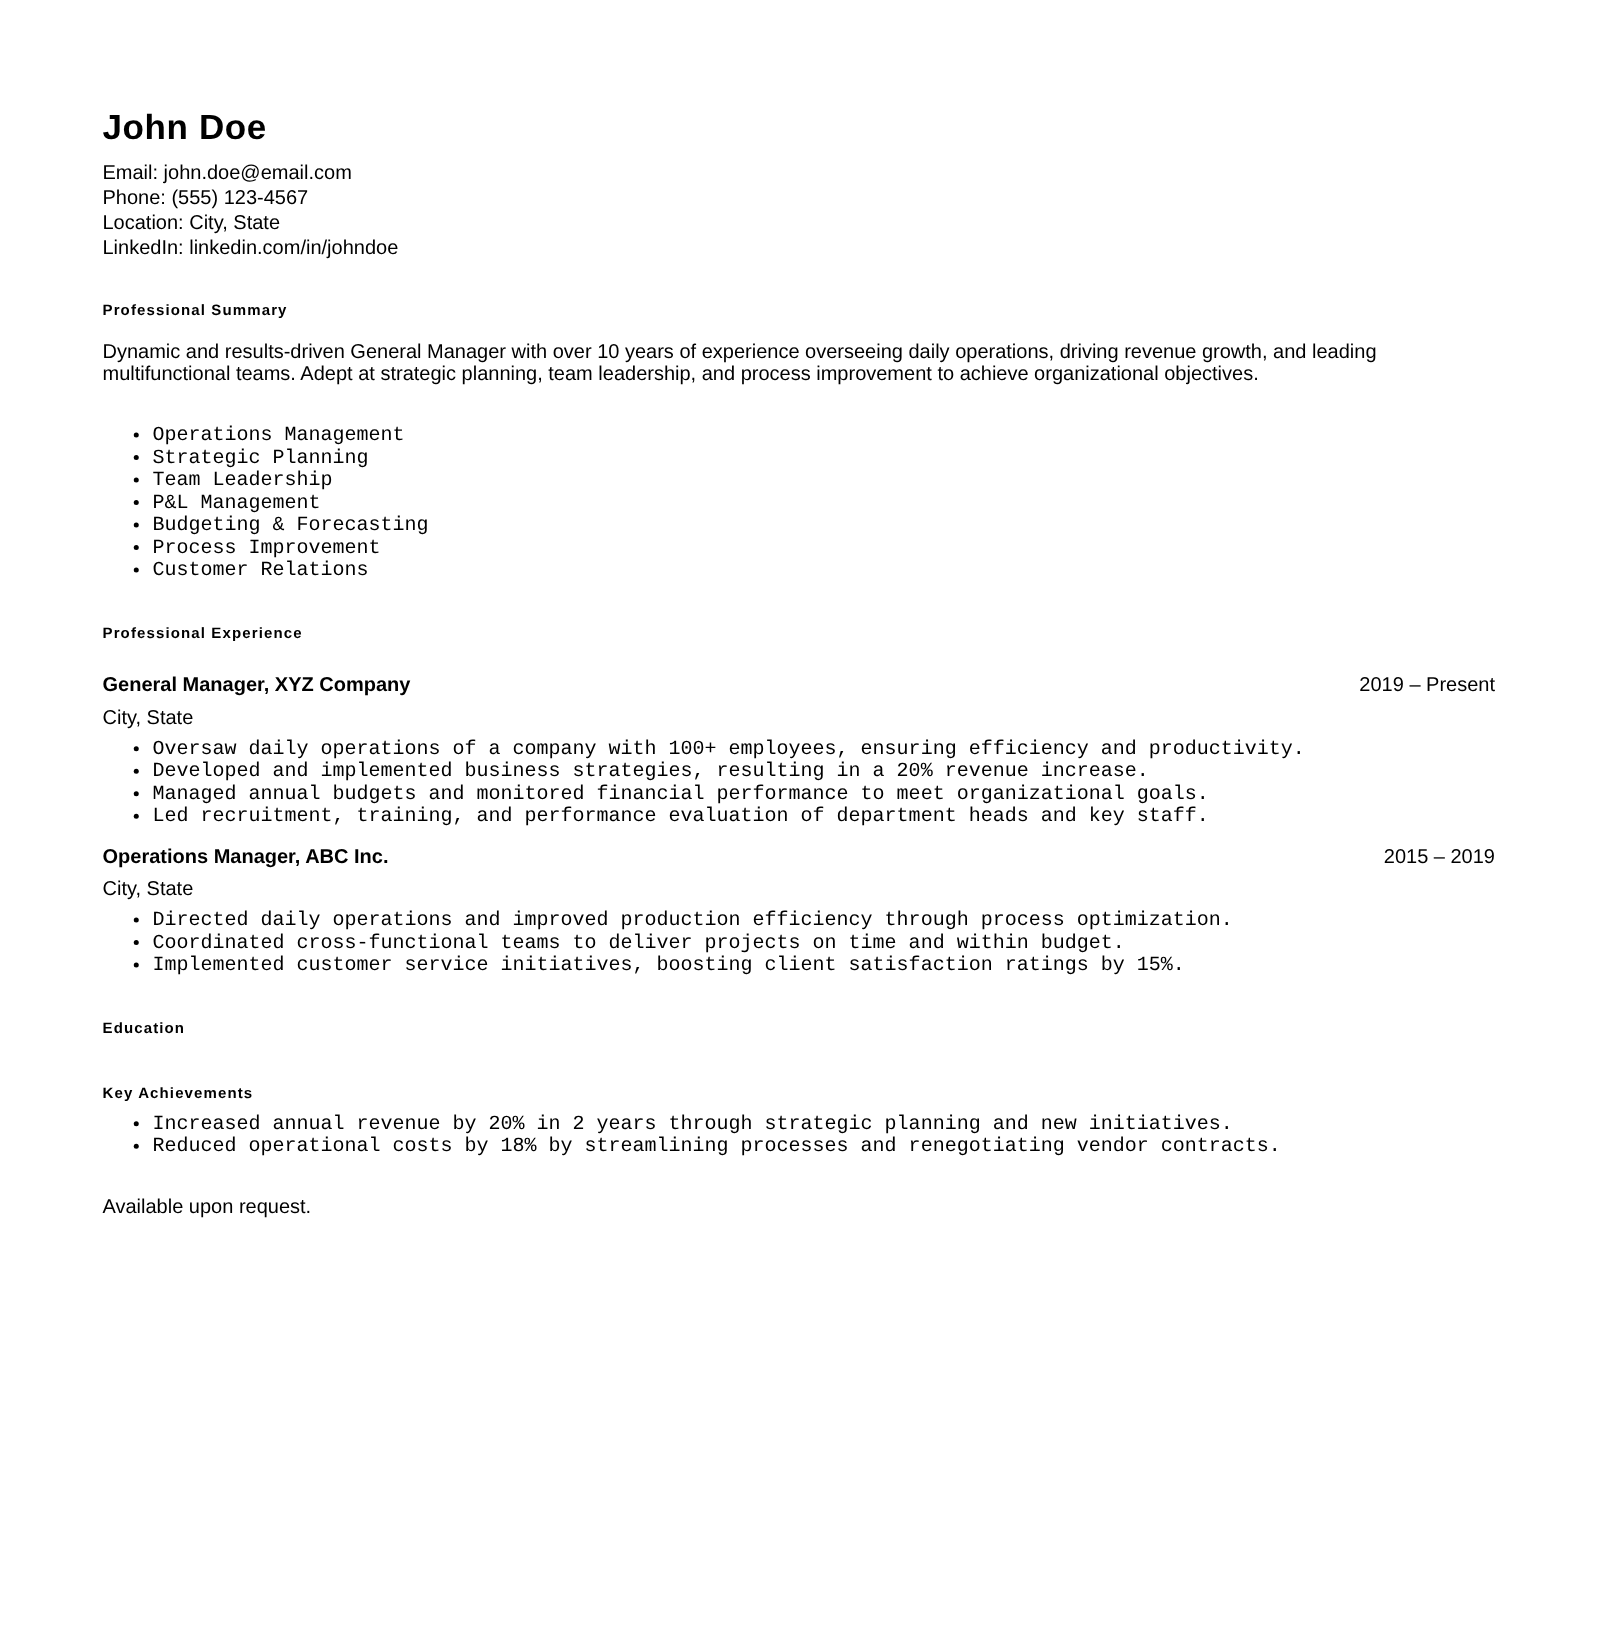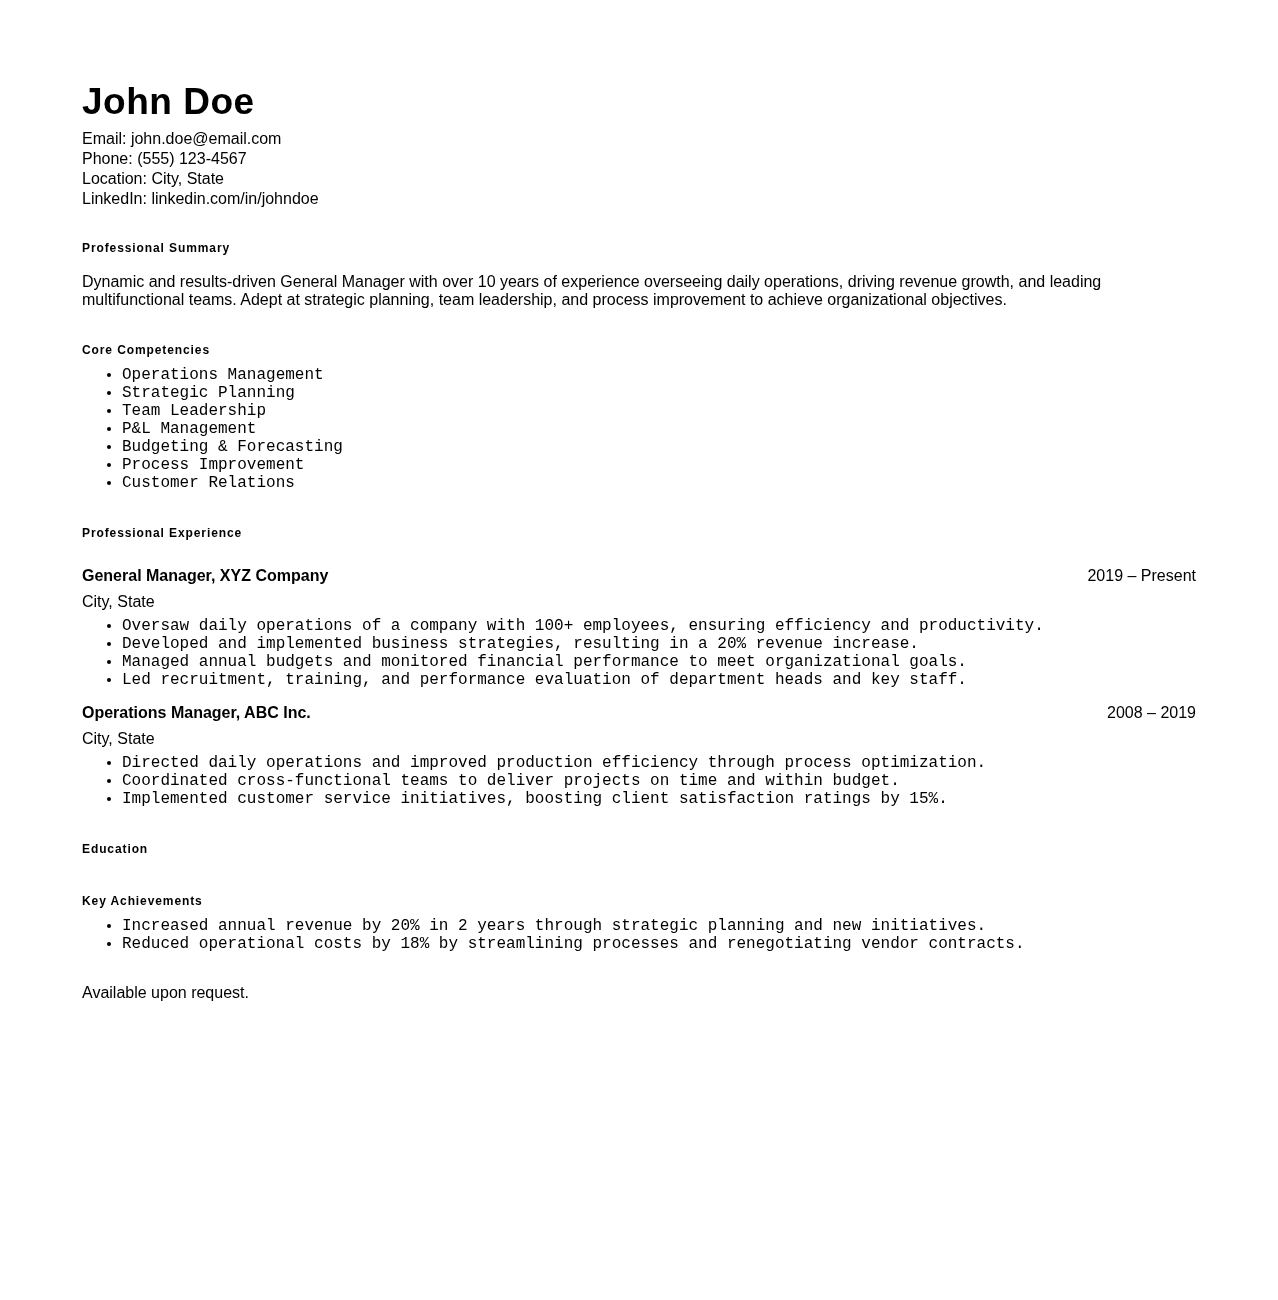--- a/index.html
+++ b/index.html
@@ -2,21 +2,21 @@
 <html><head>
 <meta charset="utf-8">
 <style>
   html, body { margin: 0; padding: 0; background: #ffffff; }
   body {
     width: 1278px; height: 1300px; overflow: hidden;
     font-family: "Liberation Sans", sans-serif; color: #000000;
     font-size: 16px;
   }
   .page { position: relative; padding: 82px 82px 0 82px; width: 1114px; }
-  .name { font-size: 37px; font-weight: bold; margin: 0; line-height: 40px; letter-spacing: 0.5px; }
+  .name { font-size: 28px; font-weight: bold; margin: 0; line-height: 40px; letter-spacing: 0.5px; }
   .contact { margin-top: 7px; line-height: 20px; display: flex; flex-direction: column; }
   .contact span { margin-right: 24px; }
   .section-title { font-size: 12px; font-weight: bold; letter-spacing: 0.9px; margin: 0; line-height: 22px; }
   .summary-title { margin-top: 28px; }
   .summary { margin-top: 14px; line-height: 18px; }
   .sec { margin-top: 30px; }
   ul { margin: 5px 0 0 0; padding-left: 40px; }
   li { line-height: 18px; font-family: Liberation Mono, monospace; }
   .job { margin-top: 0; }
   .job-head { display: flex; justify-content: space-between; align-items: baseline; line-height: 20px; gap: 39px; }
@@ -38,21 +38,20 @@
     <span>Location: City, State</span>
     <span>LinkedIn: linkedin.com/in/johndoe</span>
   </div>
 
   <section>
     <h2 class="section-title summary-title">Professional Summary</h2>
     <div class="summary">Dynamic and results-driven General Manager with over 10 years of experience overseeing daily operations, driving revenue growth, and leading multifunctional teams. Adept at strategic planning, team leadership, and process improvement to achieve organizational objectives.</div>
   </section>
 
   <section class="sec">
-    <h2 class="section-title">Core Competencies</h2>
     <ul>
       <li>Operations Management</li>
       <li>Strategic Planning</li>
       <li>Team Leadership</li>
       <li>P&amp;L Management</li>
       <li>Budgeting &amp; Forecasting</li>
       <li>Process Improvement</li>
       <li>Customer Relations</li>
     </ul>
   </section>
@@ -70,21 +69,21 @@
         <li>Oversaw daily operations of a company with 100+ employees, ensuring efficiency and productivity.</li>
         <li>Developed and implemented business strategies, resulting in a 20% revenue increase.</li>
         <li>Managed annual budgets and monitored financial performance to meet organizational goals.</li>
         <li>Led recruitment, training, and performance evaluation of department heads and key staff.</li>
       </ul>
     </div>
 
     <div class="job" style="margin-top:14px">
       <div class="job-head">
         <span class="job-title">Operations Manager, ABC Inc.</span>
-        <span>2008 – 2019</span>
+        <span>2015 – 2019</span>
       </div>
       <div class="job-loc">City, State</div>
       <ul>
         <li>Directed daily operations and improved production efficiency through process optimization.</li>
         <li>Coordinated cross-functional teams to deliver projects on time and within budget.</li>
         <li>Implemented customer service initiatives, boosting client satisfaction ratings by 15%.</li>
       </ul>
     </div>
   </section>
 

